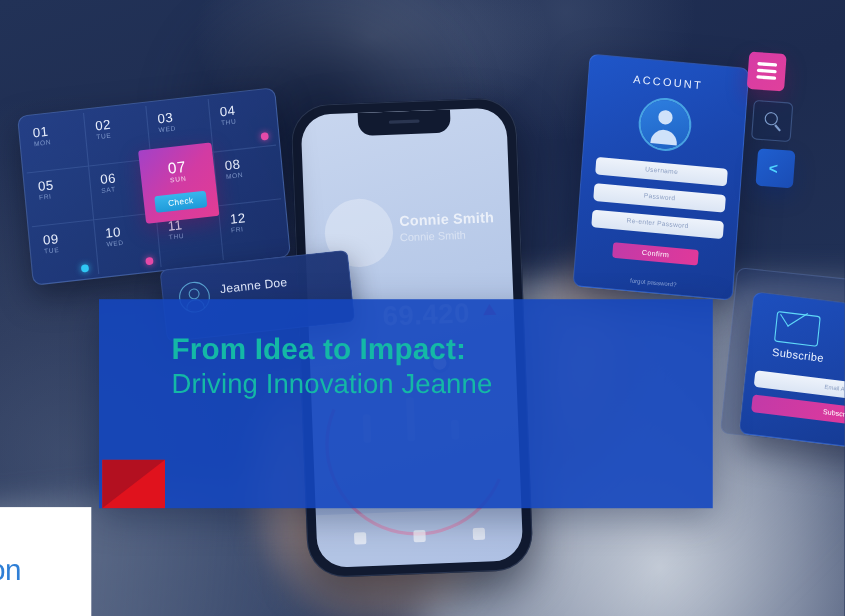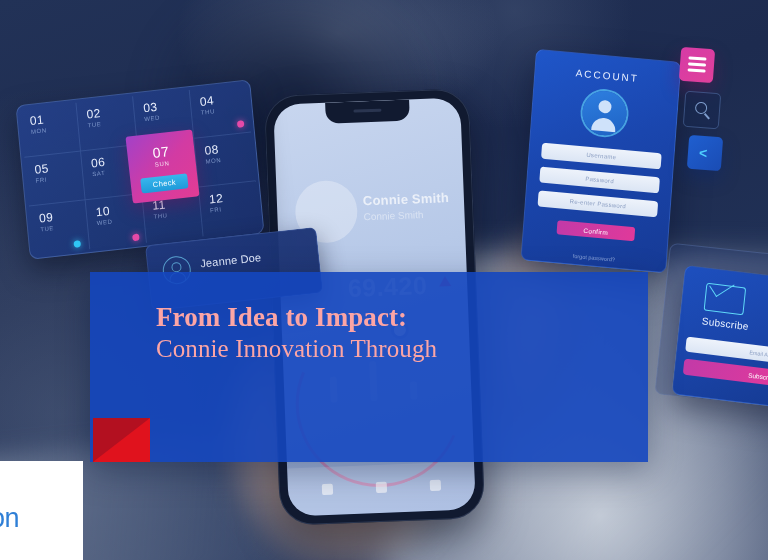--- a/index.html
+++ b/index.html
@@ -189,21 +189,21 @@
   .ghost-card{position:absolute;left:662px;top:248px;width:106px;height:150px;
     transform:rotate(6deg);border-radius:8px;
     border:1px solid rgba(140,175,235,.22);
     background:rgba(30,56,120,.25);}
 
   
   .banner{position:absolute;left:90px;top:272px;width:558px;height:190px;
     background:rgba(20,70,190,.90);
     box-shadow:0 10px 30px rgba(6,16,48,.35);}
   .banner-inner{position:absolute;left:66px;top:30px;right:20px;}
-  .t-line{color:#fca5a5;letter-spacing:.1px;font-family:Liberation Serif, serif;}
+  .t-line{color:#14b8a6;letter-spacing:.1px;}
   .t1{font-size:27px;font-weight:bold;line-height:1.18;}
   .t2,.t3{font-size:25px;font-weight:normal;line-height:1.2;}
   .red-sq{position:absolute;left:93px;top:418px;width:57px;height:44px;
     background:#e0121d;overflow:hidden;}
   .red-sq::after{content:"";position:absolute;left:0;top:0;width:0;height:0;
     border-left:57px solid #b31020;border-bottom:44px solid transparent;}
 
   
   .logo-box{position:absolute;left:0;top:461px;width:83px;height:99px;background:#ffffff;}
   .logo-text{position:absolute;left:-10px;top:42px;font-size:27px;color:#2f7fd6;
@@ -341,21 +341,21 @@
   <div class="subscribe">
     <div class="env"></div>
     <div class="sub-title">Subscribe</div>
     <div class="sub-field">Email Adress</div>
     <div class="sub-btn">Subscribe</div>
   </div>
 
   <div class="banner">
     <div class="banner-inner">
       <div class="t-line t1">From Idea to Impact:</div>
-      <div class="t-line t2">Connie Innovation Through</div>
+      <div class="t-line t2">Driving Innovation Jeanne</div>
     </div>
   </div>
   <div class="red-sq"></div>
 
   <div class="logo-box">
 
     <div class="logo-text">on</div>
   </div>
 
 </div>

